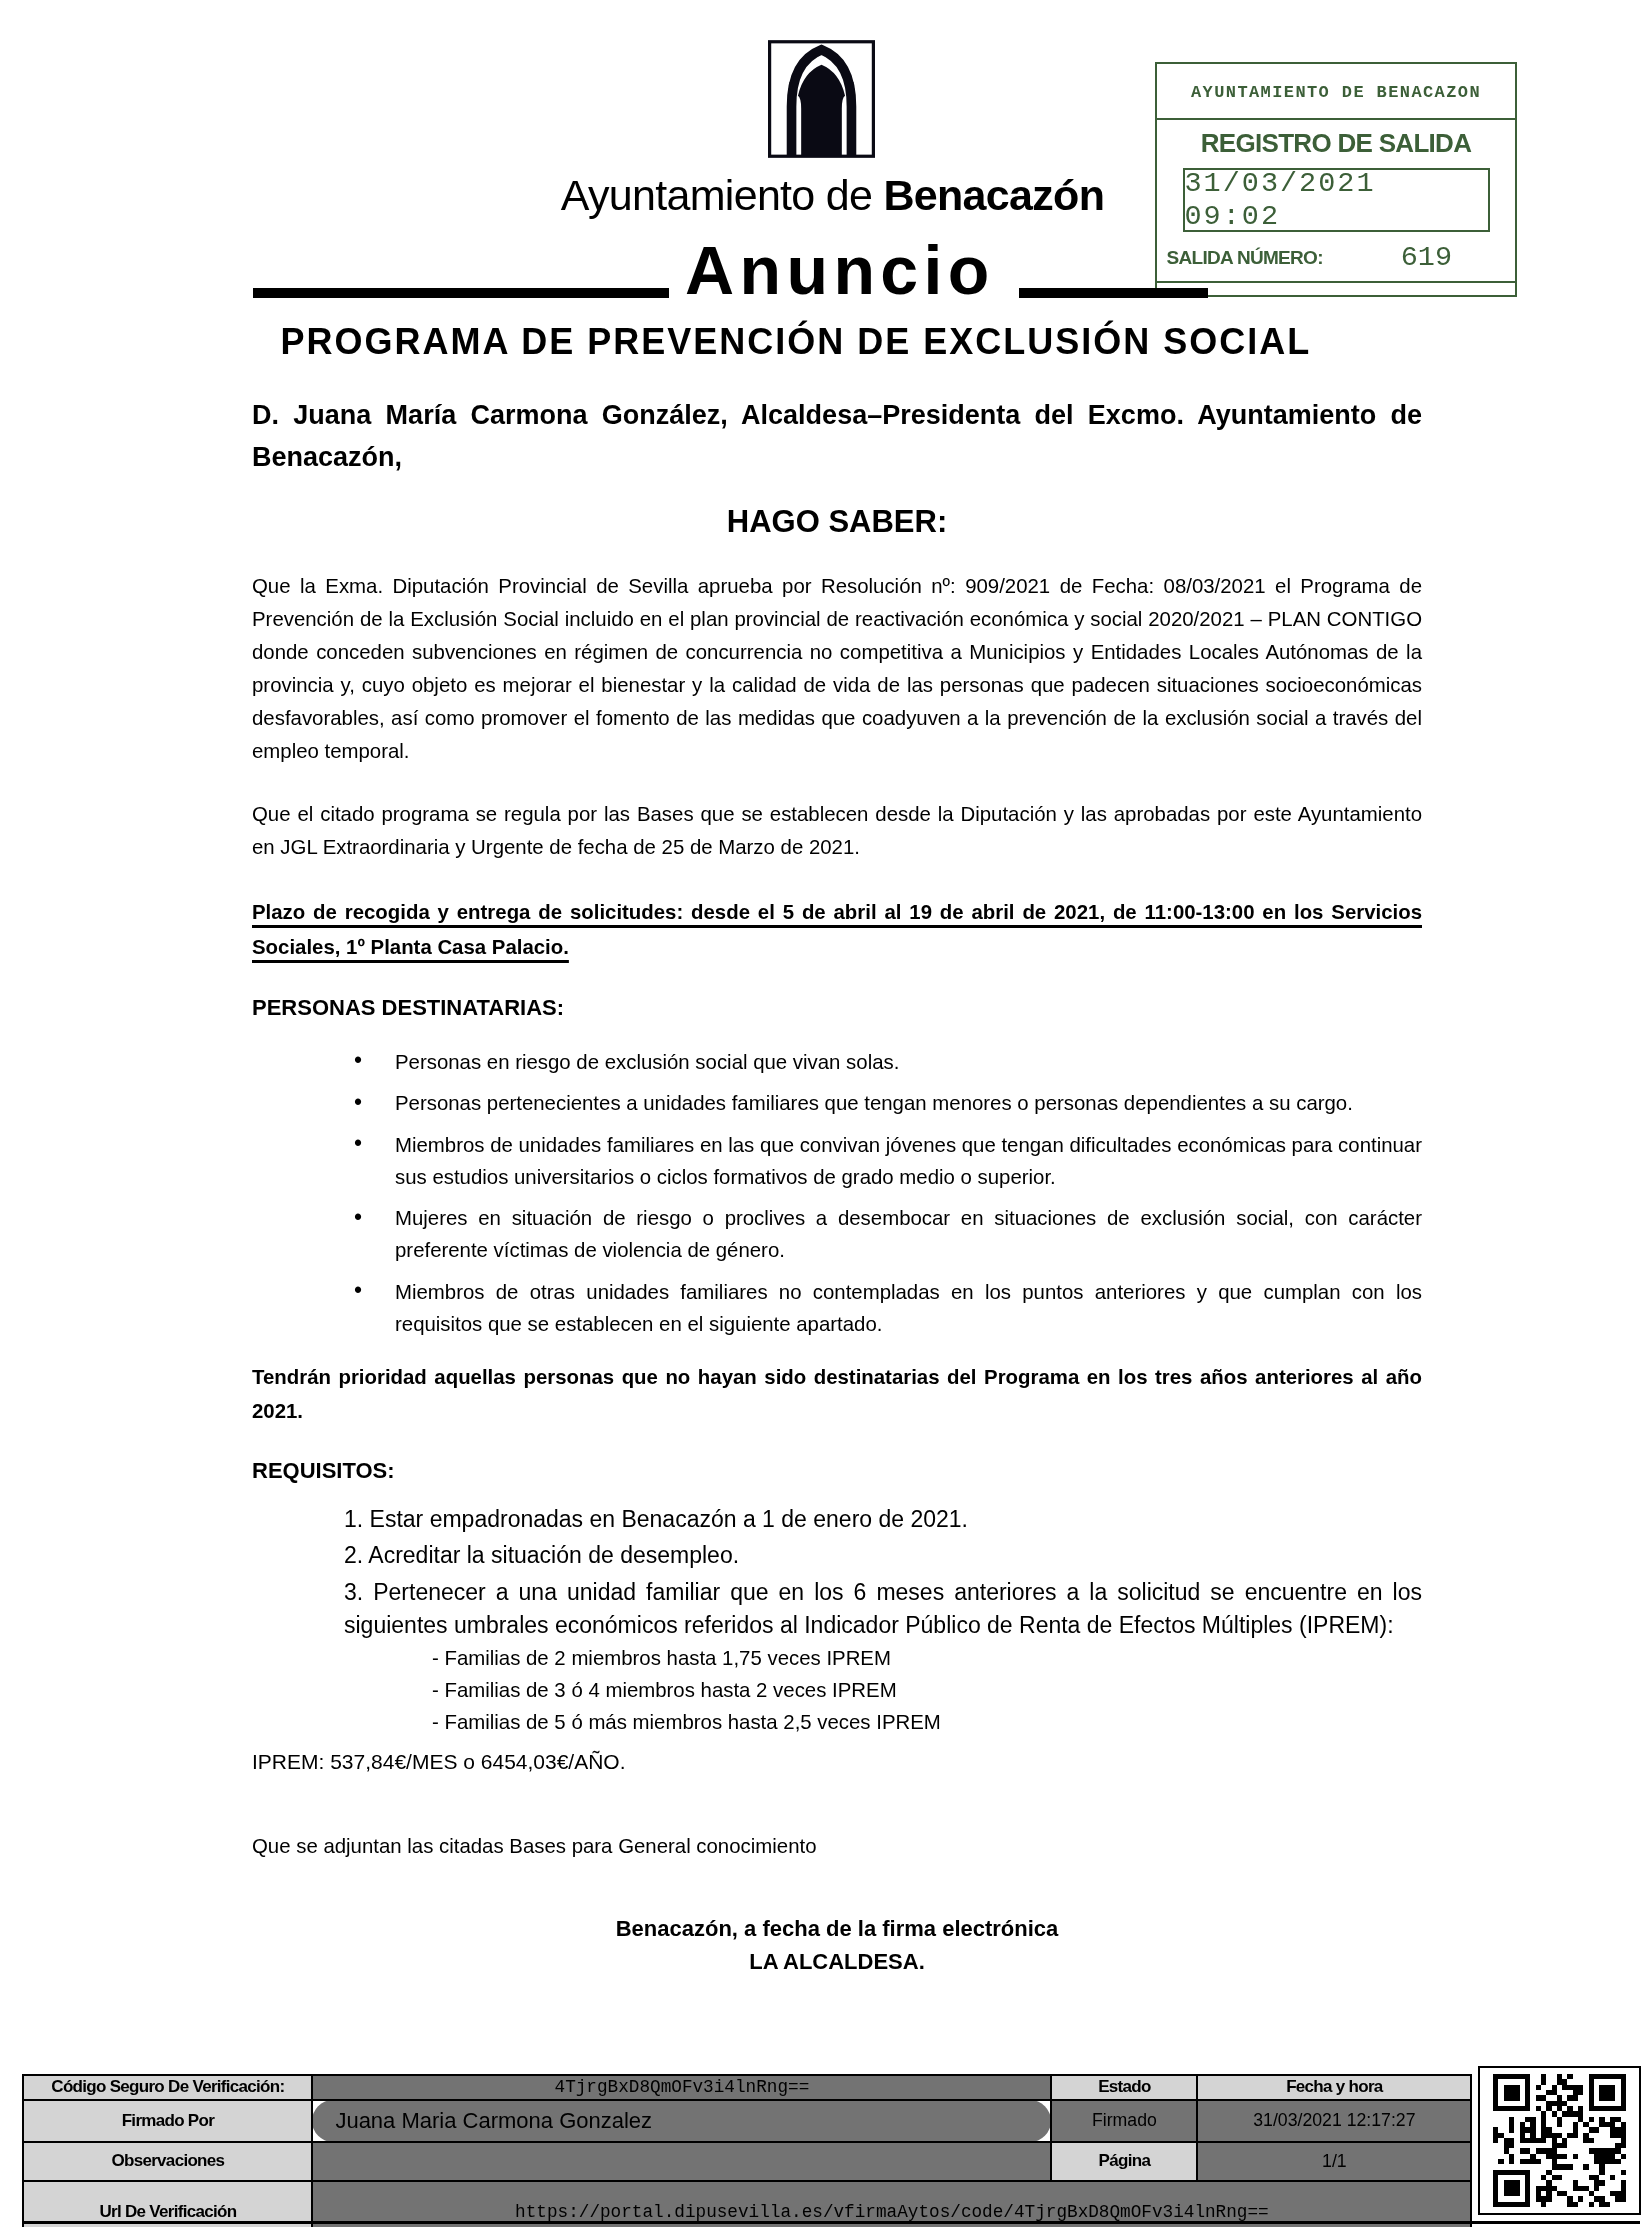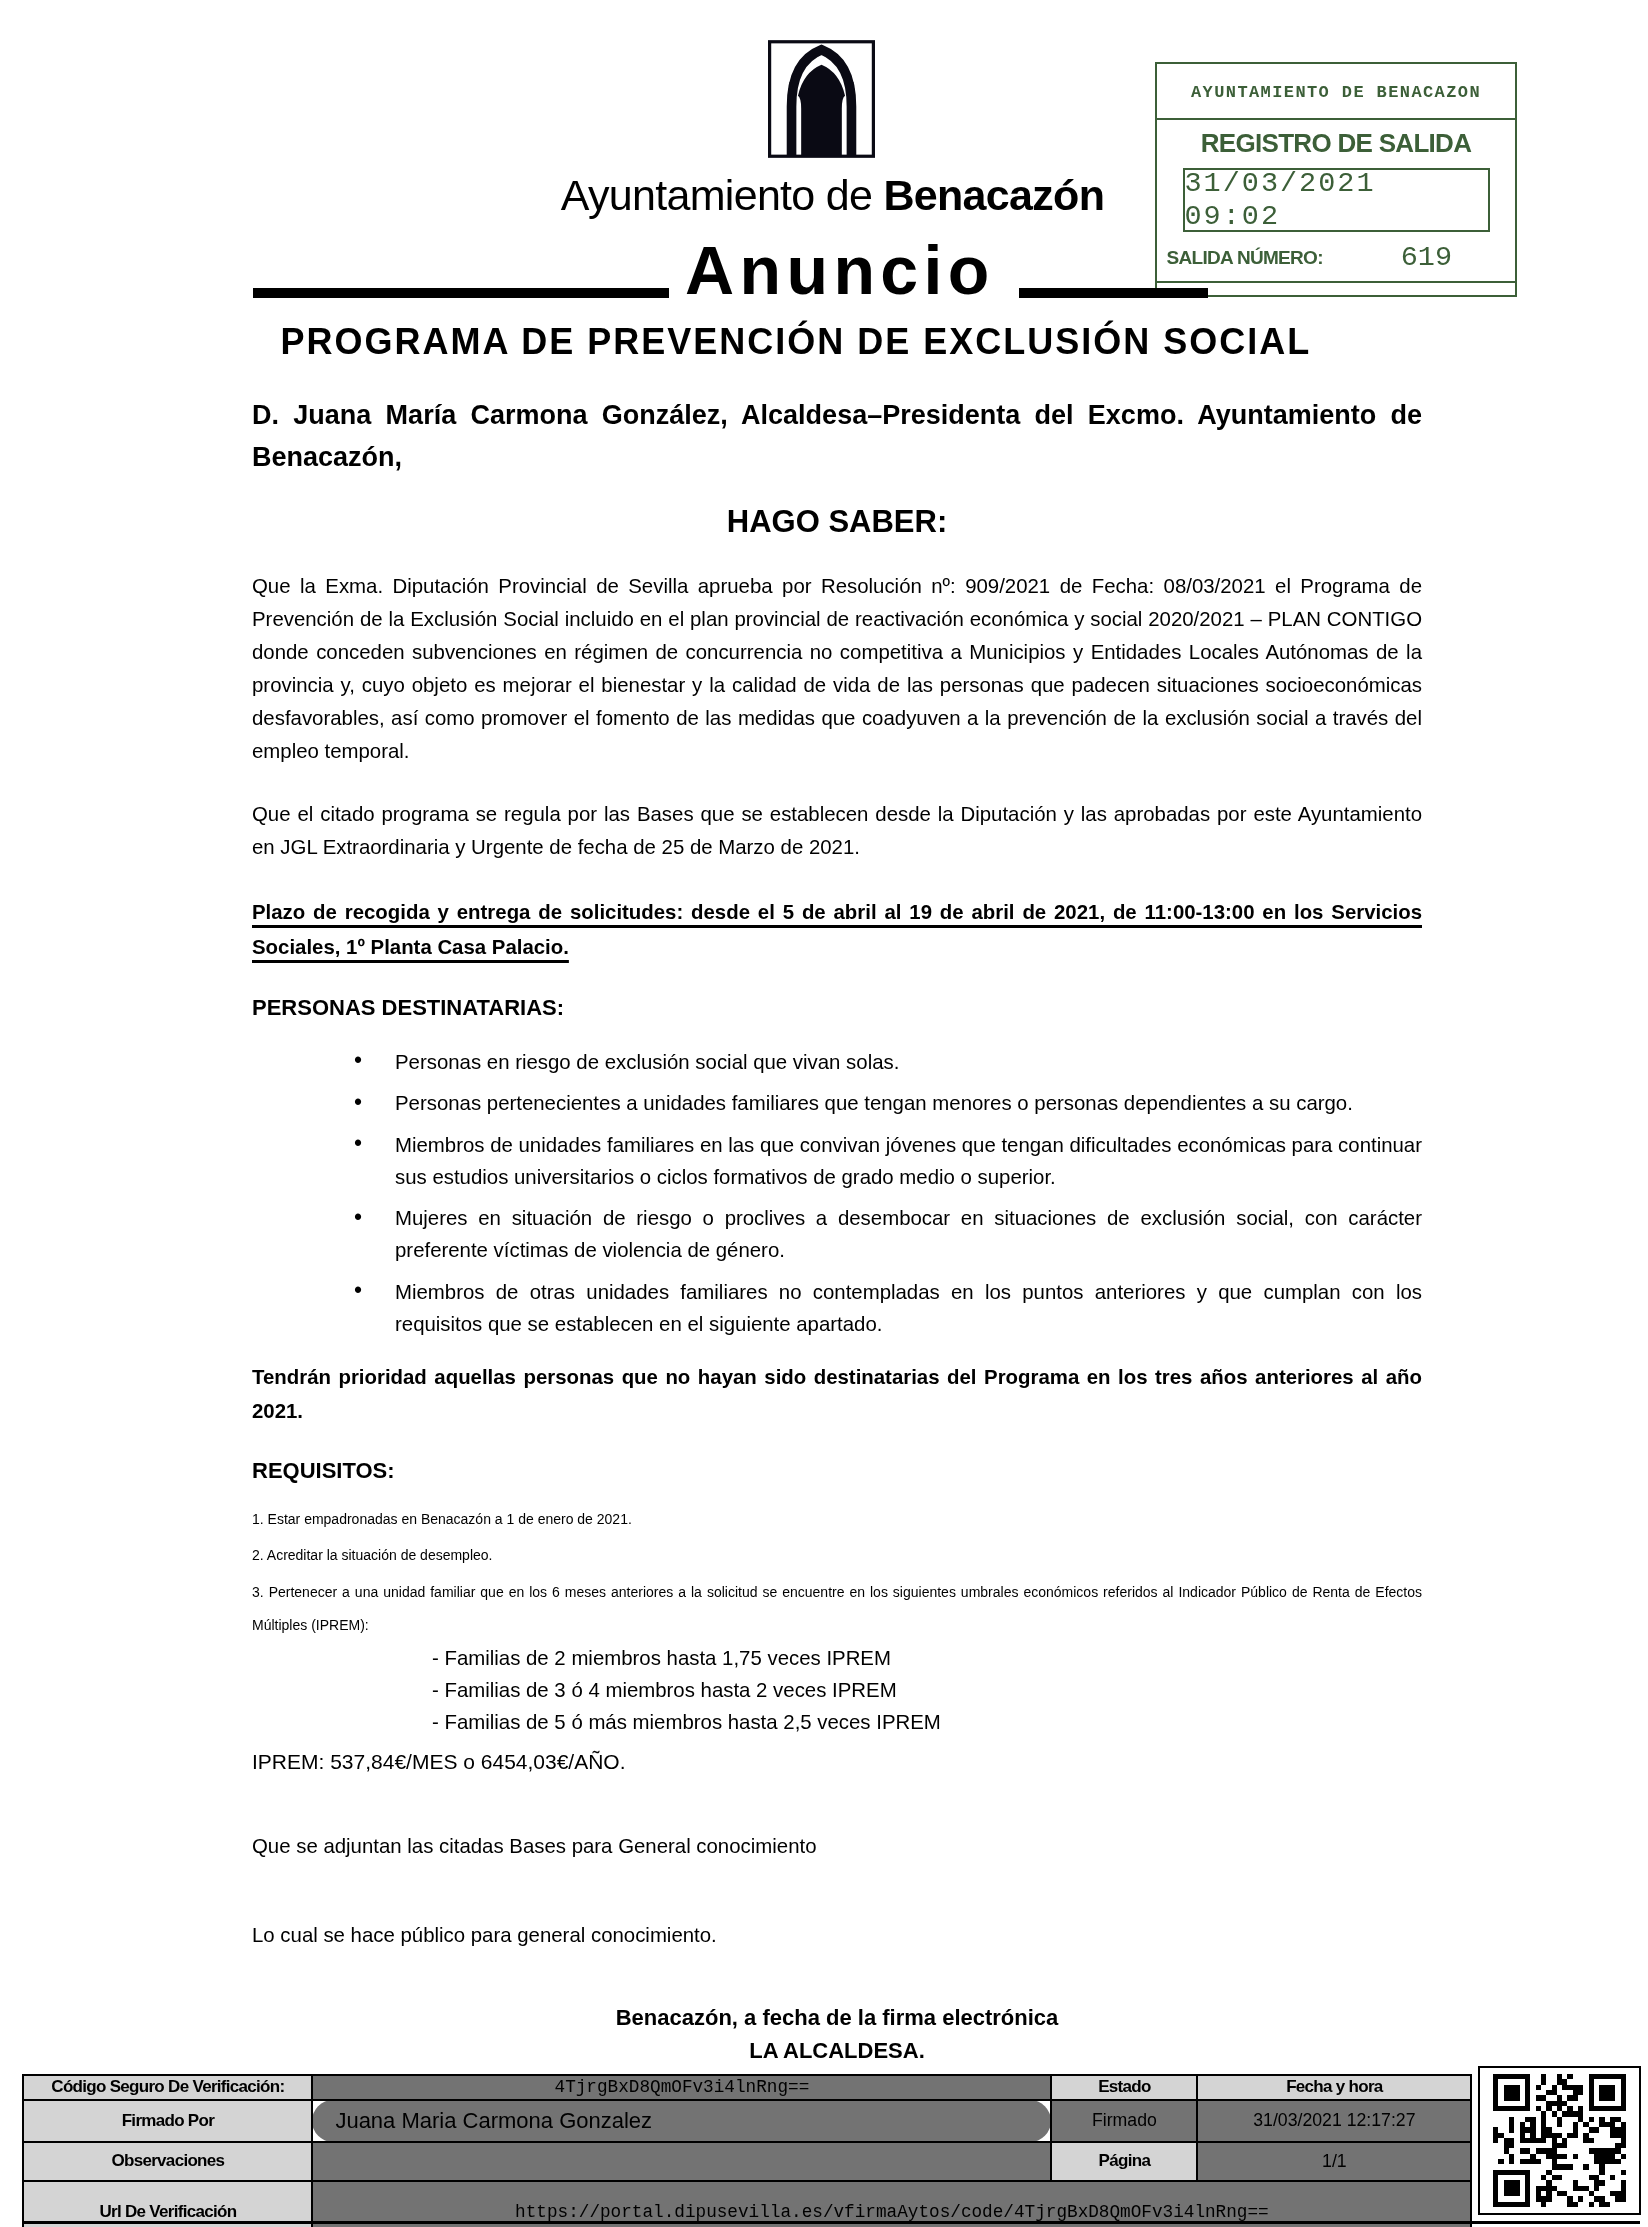--- a/index.html
+++ b/index.html
@@ -45,21 +45,21 @@
   h2.hago{ margin-top:26px; text-align:center; font-size:31px; font-weight:700; }
   p.body-p{ margin-top:30px; font-size:20.4px; line-height:33px; text-align:justify; letter-spacing:0px; }
   p.plazo{ margin-top:31px; font-size:20.4px; line-height:35px; font-weight:700; text-align:justify;
            text-decoration:underline; text-decoration-thickness:3.4px; text-underline-offset:6.1px; }
   h3.sec{ margin-top:30px; font-size:22px; font-weight:700; }
   ul.dest{ list-style:none; margin-top:24.5px; }
   ul.dest li{ position:relative; padding-left:143px; margin-bottom:9.5px; font-size:20.4px; line-height:32px; text-align:justify; }
   ul.dest li .blt{ position:absolute; left:102px; top:-1.4px; font-size:23px; }
   p.prior{ margin-top:20.4px; font-size:20.4px; line-height:34px; font-weight:700; text-align:justify; }
   .reqs{ margin-top:19px; }
-  p.req{ margin-top:3.4px; font-size:14px; line-height:33px; text-align:justify; }
+  p.req{ margin-left:92px; margin-top:3.4px; font-size:23px; line-height:33px; text-align:justify; }
   p.fam{ margin-left:180px; font-size:20.4px; line-height:32px; }
   p.iprem{ margin-top:12.2px; font-size:21px; }
   p.sp{ margin-top:56px; }
   .sign{ margin-top:49px; text-align:center; font-weight:700; font-size:22px; line-height:33px; }
 
   
   table.ftable{ position:absolute; left:22.4px; top:2074px; width:1448px; border-collapse:collapse; table-layout:fixed; }
   table.ftable td{ border:2.7px solid #000; overflow:hidden; }
   td.lab{ background:var(--gray); font-weight:700; font-size:17px; text-align:center; letter-spacing:-0.7px; }
   td.val{ background:#737373; font-size:17.7px; }
@@ -129,21 +129,20 @@
     <div class="reqs">
       <p class="req">1. Estar empadronadas en Benacazón a 1 de enero de 2021.</p>
       <p class="req">2. Acreditar la situación de desempleo.</p>
       <p class="req">3. Pertenecer a una unidad familiar que en los 6 meses anteriores a la solicitud se encuentre  en los siguientes umbrales económicos referidos al Indicador Público de Renta de Efectos Múltiples (IPREM):</p>
     </div>
     <p class="fam">- Familias de 2 miembros hasta 1,75 veces IPREM</p>
     <p class="fam">- Familias de 3 ó 4 miembros hasta 2 veces IPREM</p>
     <p class="fam">- Familias de 5 ó más miembros hasta 2,5 veces IPREM</p>
     <p class="iprem">IPREM: 537,84€/MES o 6454,03€/AÑO.</p>
     <p class="body-p sp">Que se adjuntan las citadas Bases para General conocimiento</p>
-    <p class="body-p sp">Lo cual se hace público para general conocimiento.</p>
     <div class="sign">
       <p>Benacazón, a fecha de la firma electrónica</p>
       <p>LA ALCALDESA.</p>
     </div>
   </div>
 
   <table class="ftable">
     <colgroup>
         <col style="width:289px">
         <col style="width:739px">

